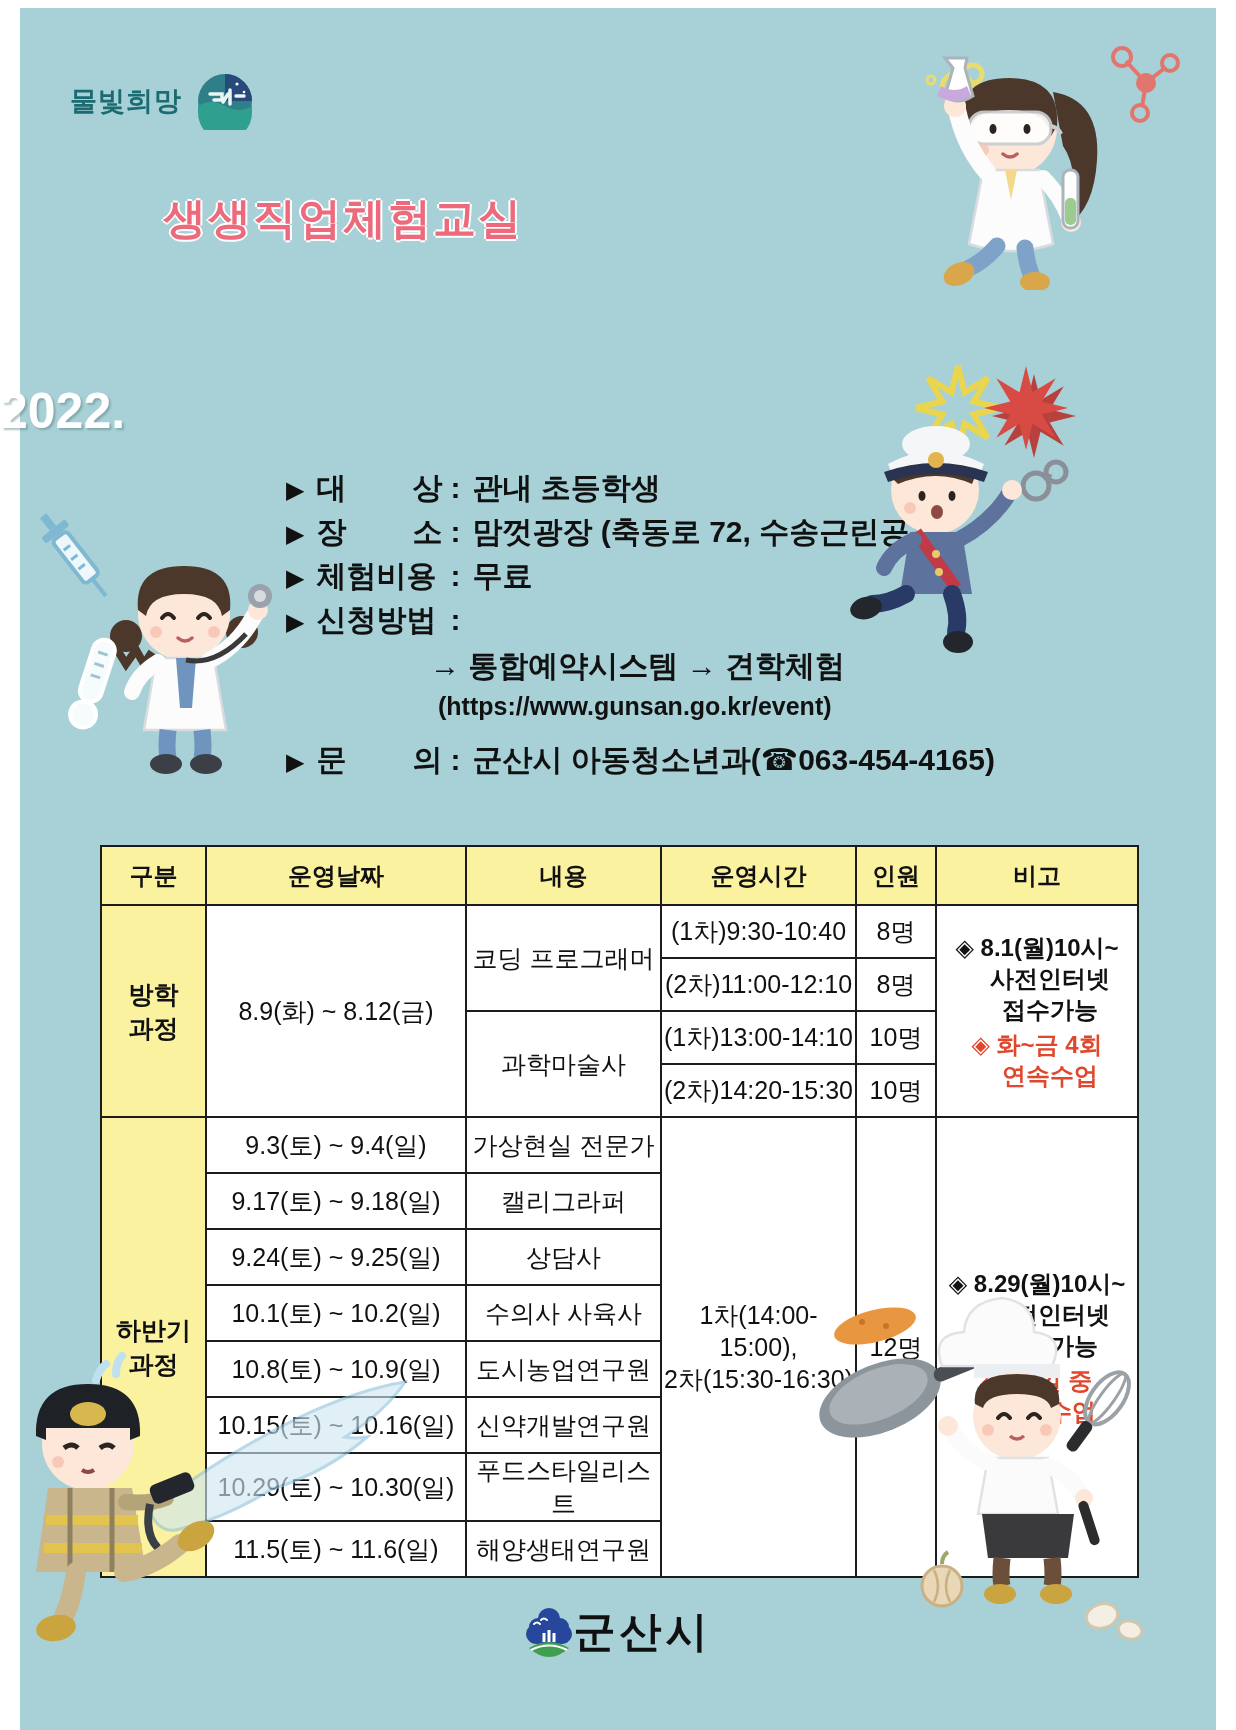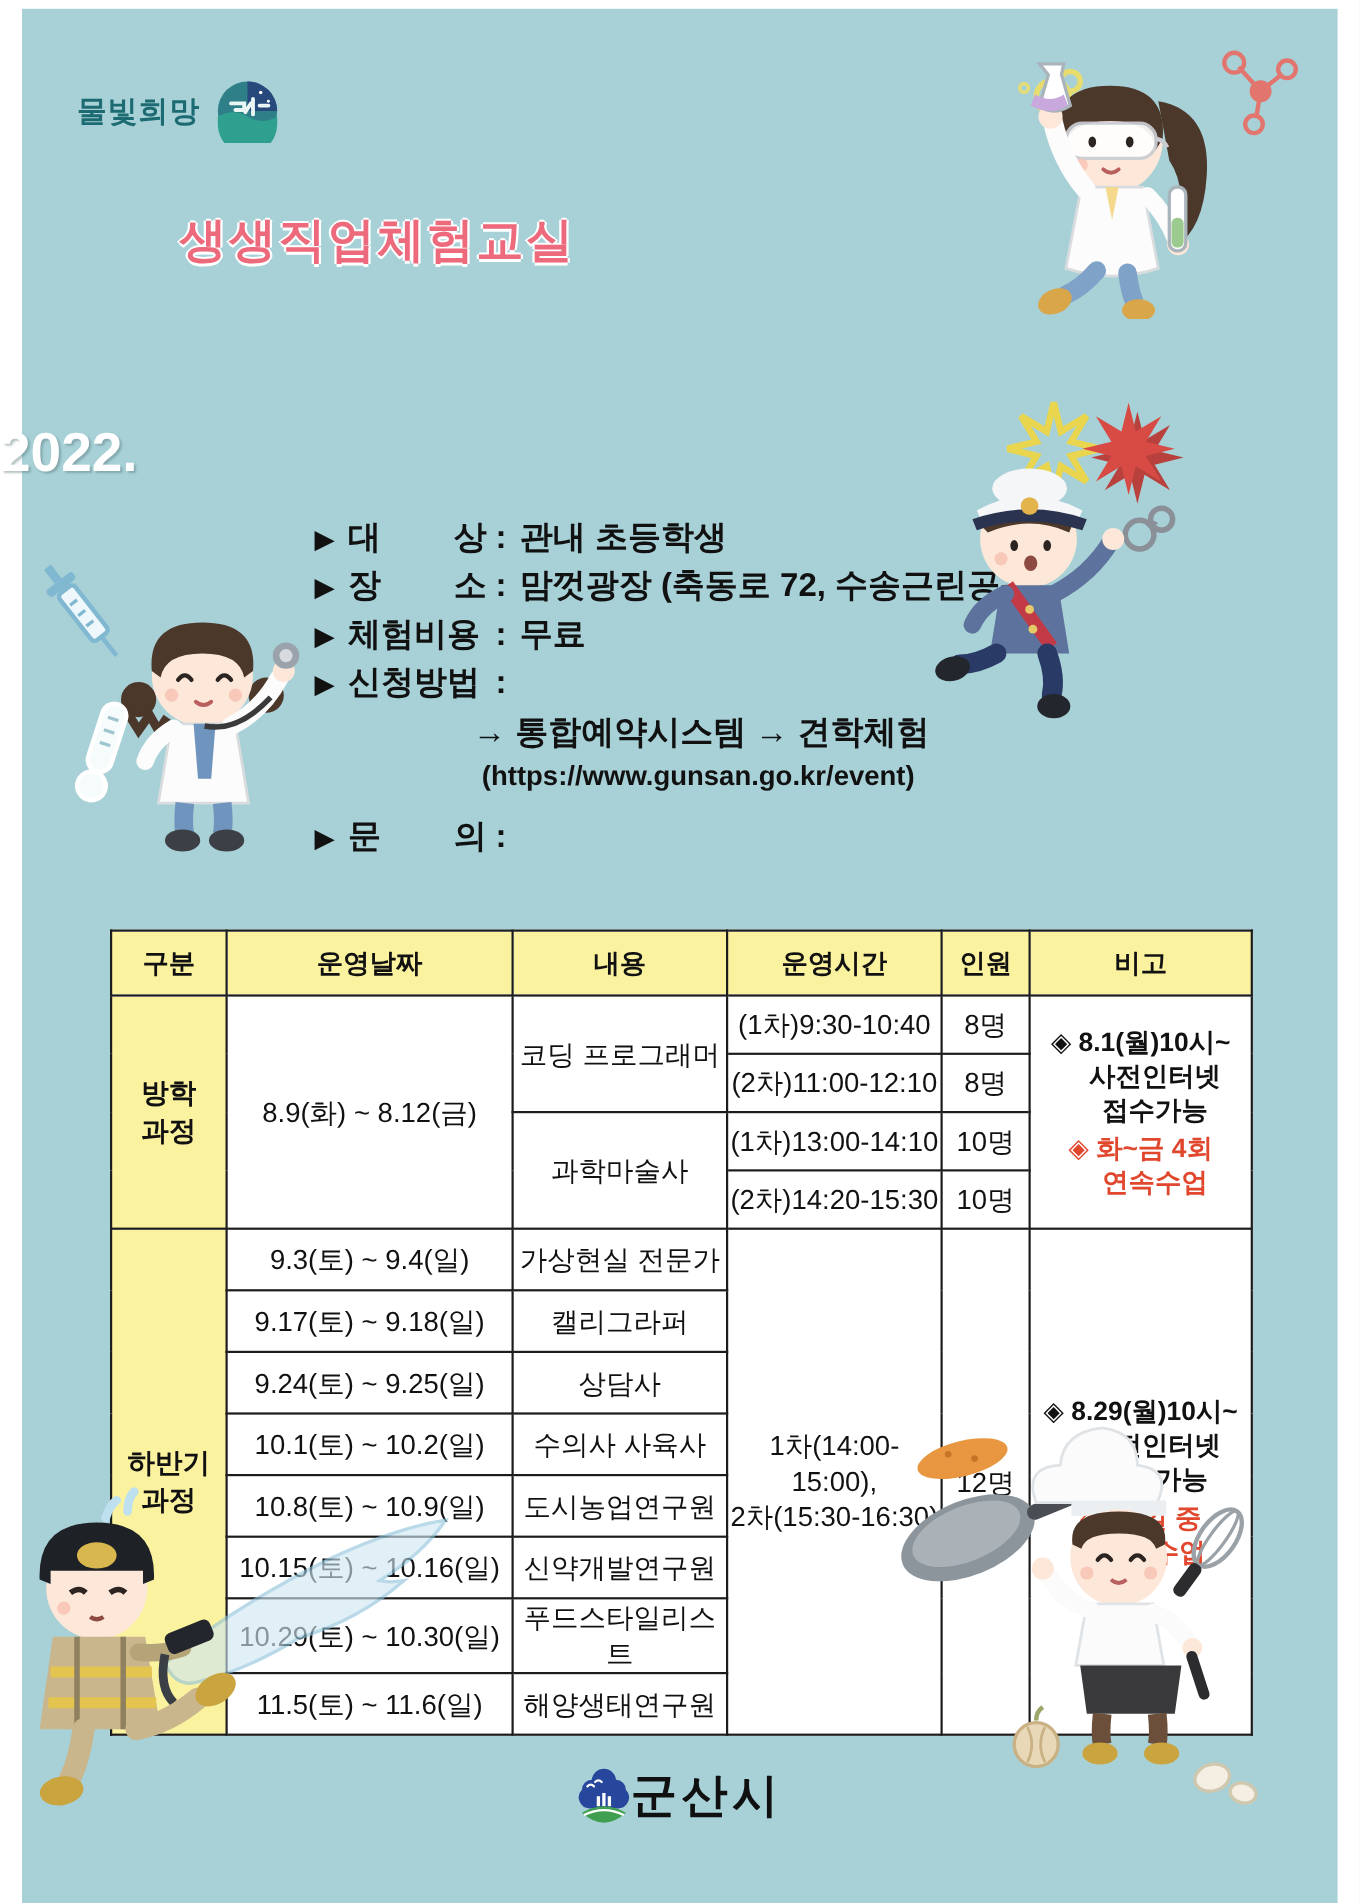--- a/index.html
+++ b/index.html
@@ -105,20 +105,21 @@
       <span class="bullet">▶</span>
       <span class="info-label">신청방법</span>
       <span class="info-colon">:</span>
     </div>
     <div class="info-sub">→ 통합예약시스템 → 견학체험</div>
     <div class="info-url">(https://www.gunsan.go.kr/event)</div>
     <div class="info-row info-gap">
       <span class="bullet">▶</span>
       <span class="info-label">문 의</span>
       <span class="info-colon">:</span>
+      <span>군산시 아동청소년과(☎063-454-4165)</span>
     </div>
   </div>
 
   <table id="program-table">
     <colgroup>
       <col style="width:105px">
         <col style="width:260px">
         <col style="width:195px">
       <col style="width:195px">
         <col style="width:80px">

